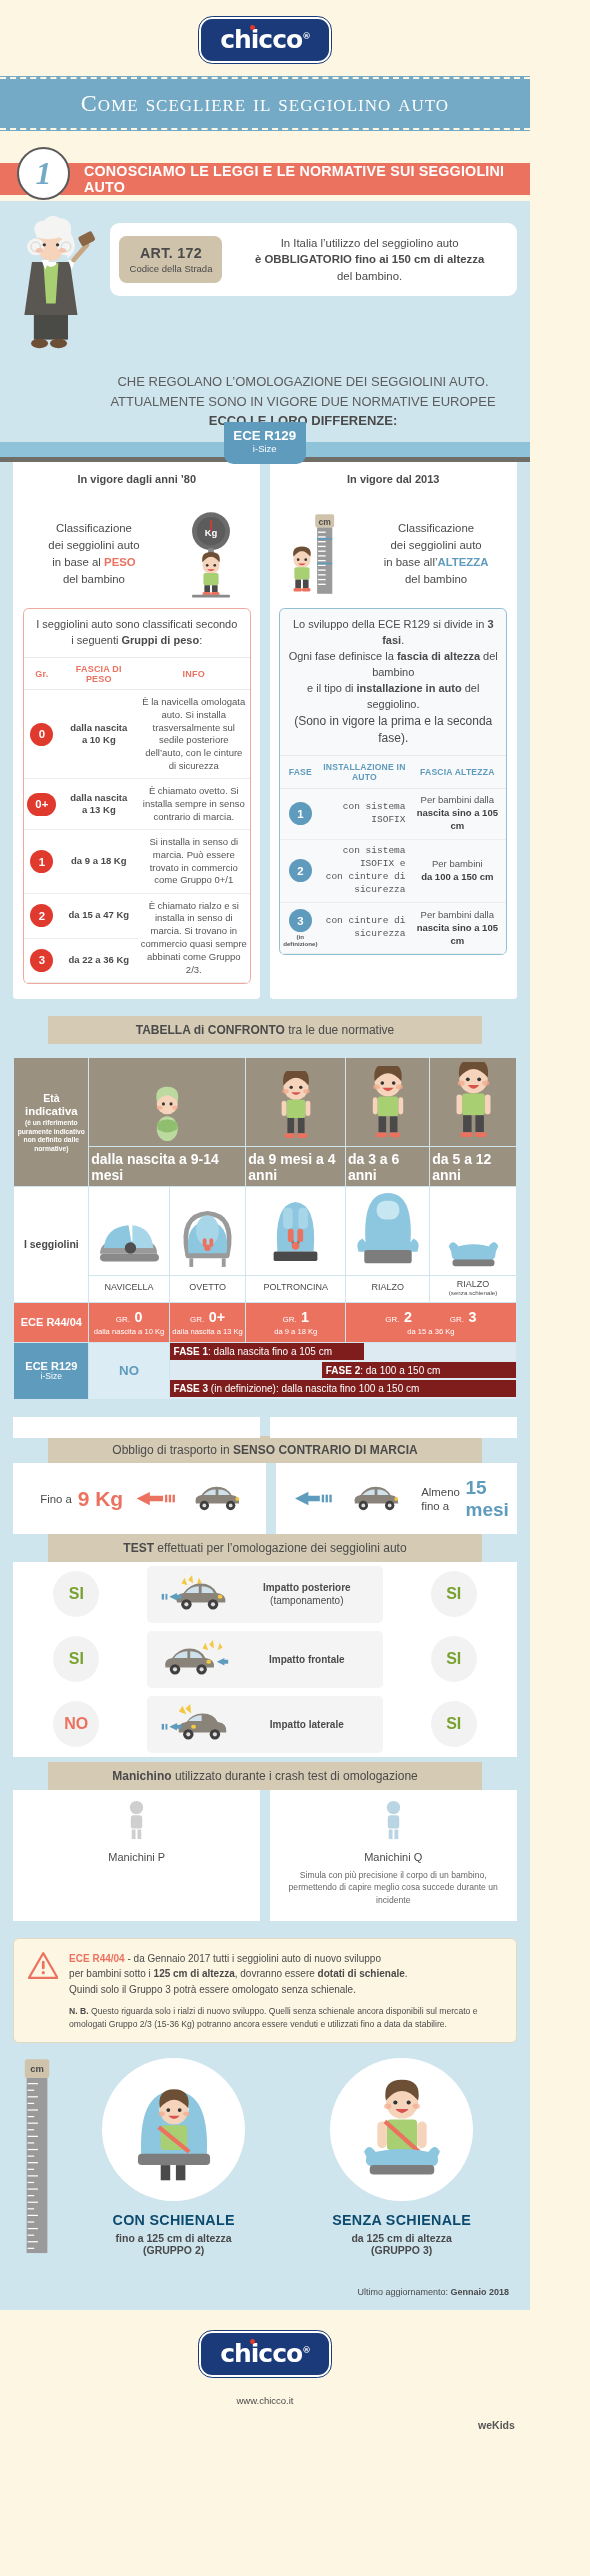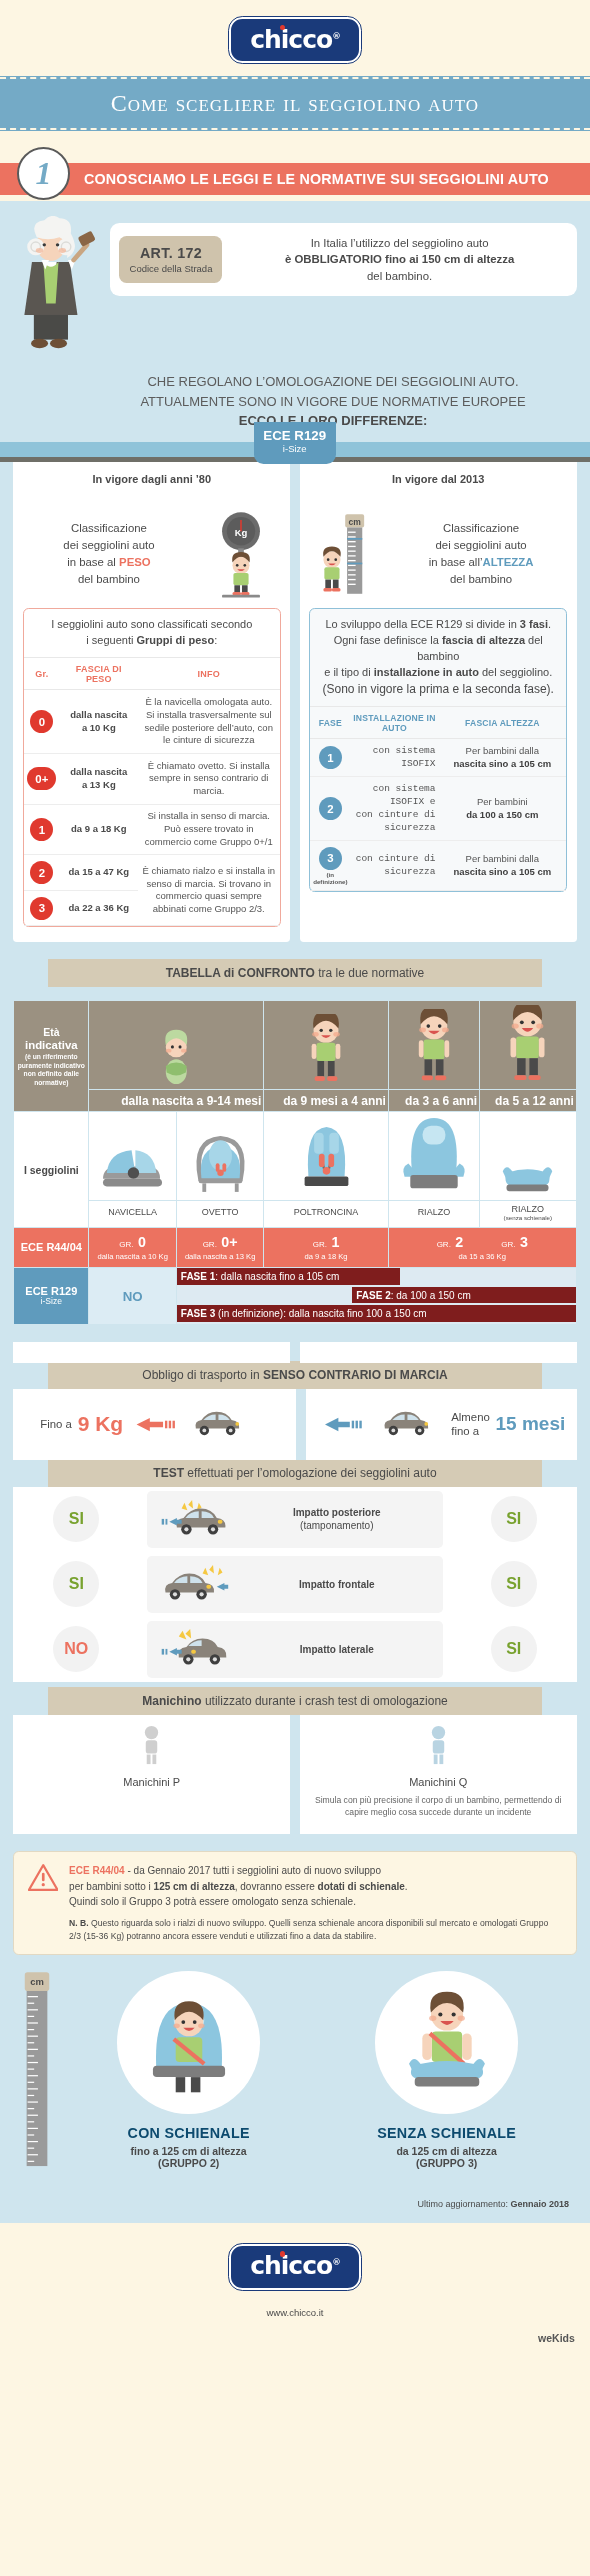--- a/index.html
+++ b/index.html
@@ -3,21 +3,21 @@
 <meta charset="utf-8">
 <style>
   * { box-sizing: border-box; margin: 0; padding: 0; }
   body {
     width: 591px;
     font-family: "Liberation Sans", sans-serif;
     background: #fdf6e3;
     color: #4a4a4a;
     -webkit-font-smoothing: antialiased;
   }
-  .page { width: 590px; position: relative; overflow: hidden; }
+  .page { width: 530px; position: relative; overflow: hidden; }
 
   
   .logo-band { background: #fdf6e3; padding: 17px 0 13.3px; text-align: center; }
   .chicco-logo {
     display: inline-block; background: #1a3a7a; color: #fff;
     border: 2.9px solid #fff; outline: 1.9px solid #1a3a7a;
     border-radius: 13.3px; padding: 5.7px 19px 7.6px;
     font-size: 25px; font-weight: bold; letter-spacing: -1px;
     position: relative; font-family: "DejaVu Sans", sans-serif;
   }
@@ -128,21 +128,21 @@
 
   
   .band {
     background: #d5cbb5; color: #4a4a4a; text-align: center; font-size: 12px;
     padding: 6.7px 5.7px; margin: 0 48px;
   }
   .band b { font-weight: bold; }
   .cmp-wrap { padding: 0 13.3px; margin-top: 13.3px; }
   .cmp { width: 100%; border-collapse: separate; border-spacing: 1.9px; }
   .cmp td { vertical-align: middle; }
-  .cmp .hdr { background: #9b9181; color: #fff; text-align: right; padding: 3.8px 1.9px; font-size: 12px; font-weight: bold; }
+  .cmp .hdr { background: #9b9181; color: #fff; text-align: left; padding: 3.8px 1.9px; font-size: 14px; font-weight: bold; }
   .cmp .hdr-age { background: #9b9181; color: #fff; text-align: center; padding: 5.7px 2.9px; vertical-align: middle; }
   .hdr-age .t1 { font-size: 10.5px; font-weight: bold; }
   .hdr-age .t2 { font-size: 11.4px; font-weight: bold; margin-top: 1px; }
   .hdr-age .t3 { font-size: 6.7px; line-height: 1.25; margin-top: 2.9px; font-weight: bold; }
   .cmp .kid { background: #9b9181; text-align: center; vertical-align: bottom; padding: 3.8px 1.9px 0; height: 80px; }
   .cmp .seat { background: #fff; text-align: center; padding: 5.7px 1.9px 1.9px; height: 86px; vertical-align: bottom; }
   .cmp .seatname { background: #fff; text-align: center; font-size: 9px; padding: 2.9px 1.9px 5.7px; color: #4a4a4a; }
   .seatname .sub { font-size: 6.2px; display:block; }
   .cmp .rowlab-w { background: #fff; text-align: center; font-size: 10.5px; font-weight: bold; }
   .cmp .r44 { background: #ec7260; color: #fff; text-align: center; font-weight: bold; font-size: 11px; padding: 7.6px 1.9px; }

